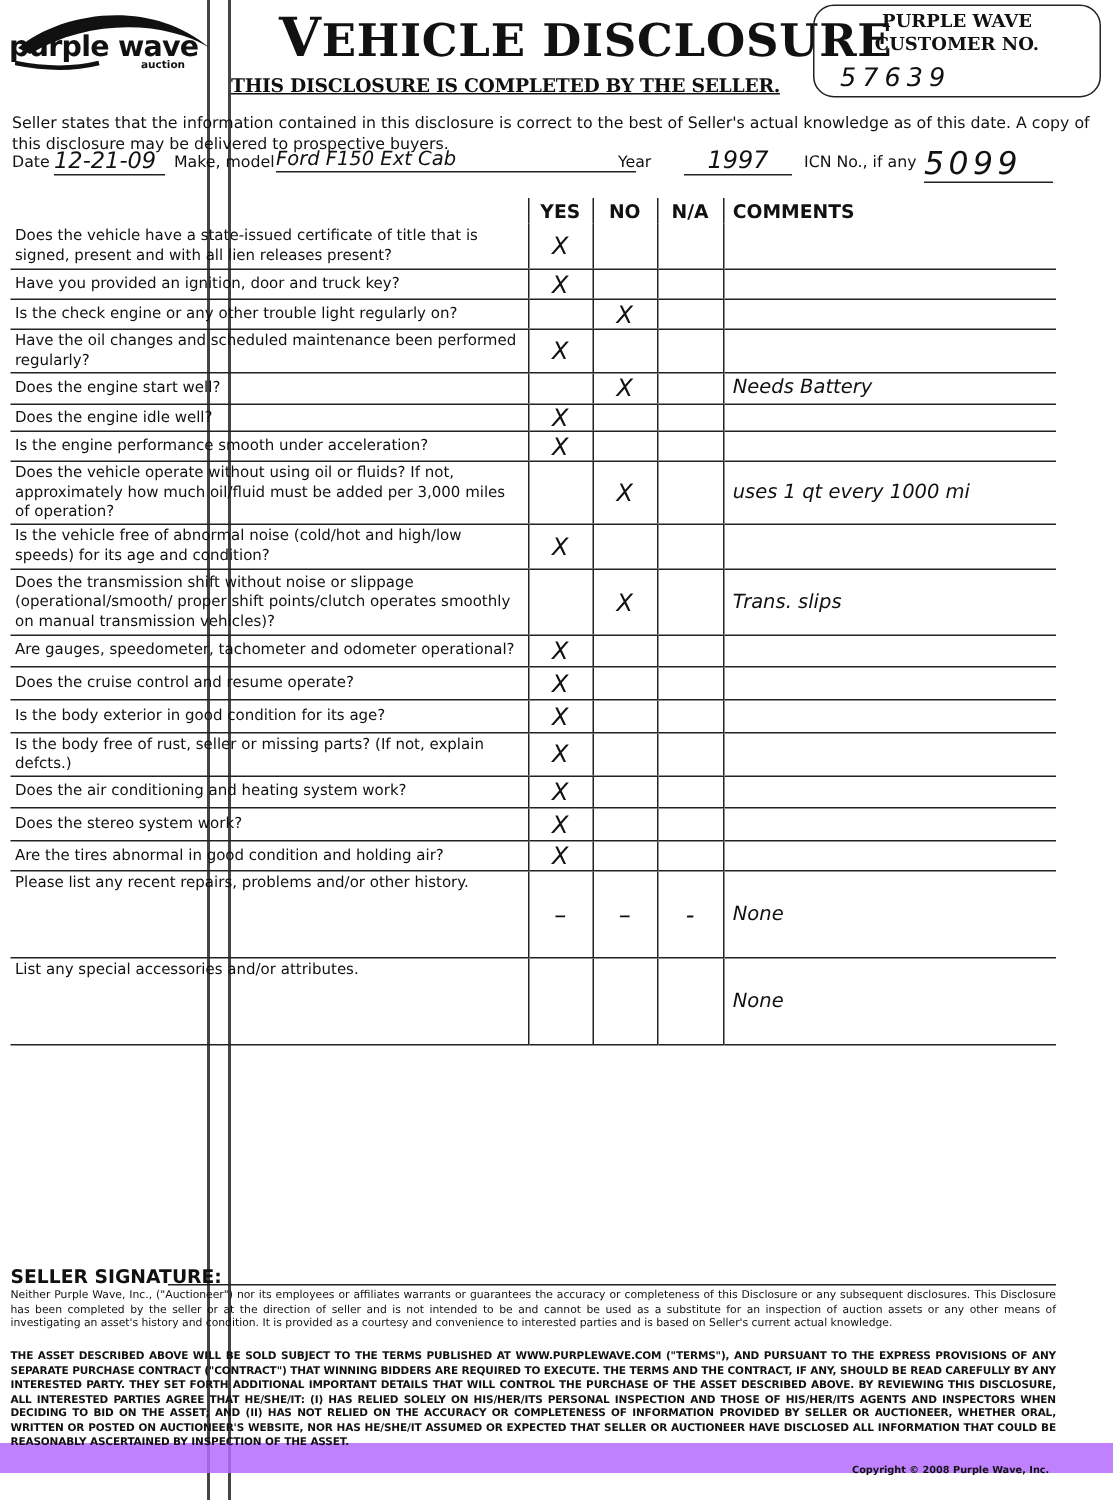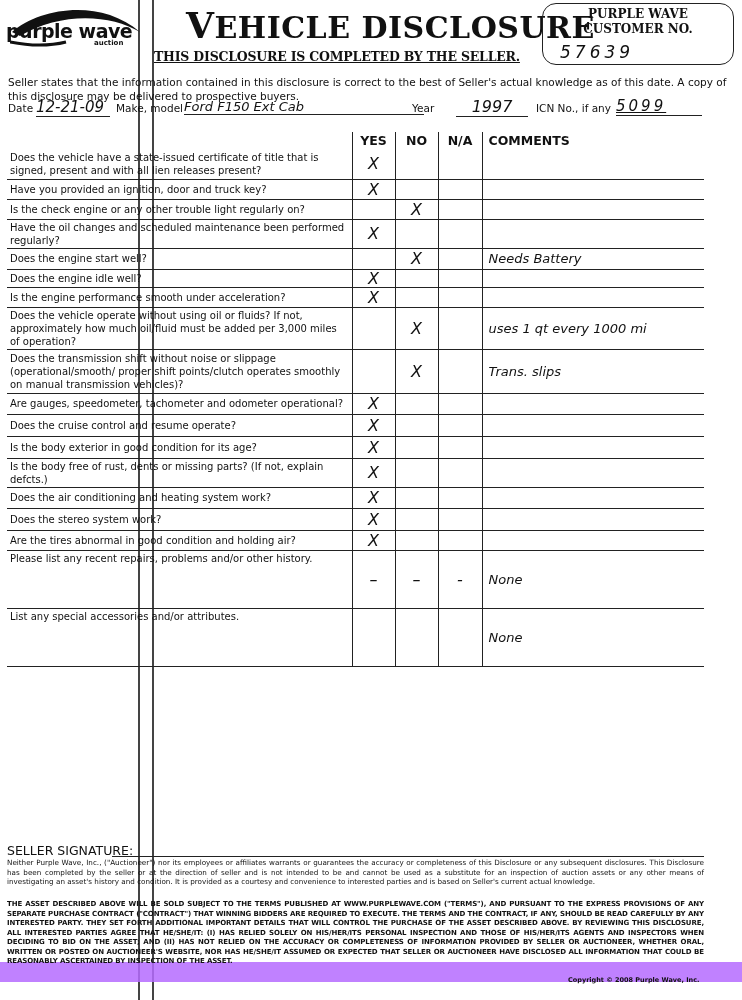--- a/index.html
+++ b/index.html
@@ -21,21 +21,21 @@
   table.grid { position:absolute; left:7px; top:132px; width:697px; border-collapse:collapse; table-layout:fixed; }
   table.grid td, table.grid th { border-bottom:1.5px solid #222; font-size:10px; line-height:13px; padding:1px 3px; vertical-align:middle; }
   table.grid th { font-weight:bold; font-size:12.5px; text-align:center; border-bottom:none; padding:2px 0; }
   table.grid th.comments { text-align:left; padding-left:6px; }
   .c-yes, .c-no, .c-na { border-left:1.5px solid #222; text-align:center; font-size:16px !important; }
   .c-com { border-left:1.5px solid #222; padding-left:6px !important; font-size:13px !important; }
   .black { background:#111; }
   .vinline { font-size:8px; }
   .vinval { font-size:14px; font-style:italic; text-decoration:underline; letter-spacing:0.5px; }
   .vline { position:absolute; top:0; width:1.5px; background:#444; height:1000px; }
-  .sig { left:7px; top:843px; font-weight:normal; font-size:12.5px; }
+  .sig { left:7px; top:843px; font-weight:bold; font-size:12.5px; }
   .sigline { left:112px; top:855px; width:592px; border-bottom:1px solid #222; }
   .disc { left:7px; top:858px; width:697px; font-size:7.2px; line-height:9.5px; text-align:justify; }
   .legal { left:7px; top:900px; width:697px; font-size:7px; line-height:9.5px; font-weight:bold; text-align:justify; letter-spacing:-0.1px; }
   .purple { left:0; top:962px; width:742px; height:20px; background:#b56bff; opacity:0.85; }
   .copyright { left:568px; top:976px; font-size:6.5px; font-weight:bold; }
 </style>
 </head>
 <body>
 
 <div class="vline" style="left:138px;"></div>
@@ -57,21 +57,21 @@
 
 <div class="abs intro">Seller states that the information contained in this disclosure is correct to the best of Seller's actual knowledge as of this date. A copy of this disclosure may be delivered to prospective buyers.</div>
 
 <div class="abs fieldline" style="left:8px;">Date</div>
 <div class="abs fieldline hand uline" style="left:36px; top:98px; width:74px; font-size:15px;">12-21-09</div>
 <div class="abs fieldline" style="left:116px;text-align:center;">Make, model</div>
 <div class="abs fieldline hand uline" style="left:184px; top:99px; width:240px; font-size:13px;">Ford F150 Ext Cab</div>
 <div class="abs fieldline" style="left:412px;">Year</div>
 <div class="abs fieldline hand uline" style="left:456px; top:97px; width:72px; font-size:16px;text-align:center;">1997</div>
 <div class="abs fieldline" style="left:536px;">ICN No., if any</div>
-<div class="abs fieldline hand uline" style="left:616px; top:97px; width:86px; font-size:15px; letter-spacing:3px;text-decoration:underline;">5099</div>
+<div class="abs fieldline hand uline" style="left:616px; top:97px; width:86px; font-size:21px; letter-spacing:3px;">5099</div>
 
 <table class="grid">
   <colgroup>
     <col style="width:345px">
       <col style="width:43px">
       <col style="width:43px">
       <col style="width:44px">
       <col style="width:222px">
   </colgroup>
   <thead>
@@ -133,20 +133,27 @@
         <td class="c-na hand"></td>
         <td class="c-com hand"></td>
       </tr>
       <tr style="height: 31px;">
         <td>Does the vehicle operate without using oil or fluids? If not, approximately how much oil/fluid must be added per 3,000 miles of operation?</td>
         <td class="c-yes hand"></td>
         <td class="c-no hand">X</td>
         <td class="c-na hand"></td>
         <td class="c-com hand">uses 1 qt every 1000 mi</td>
       </tr>
+      <tr style="height: 30px;">
+        <td>Is the vehicle free of abnormal noise (cold/hot and high/low speeds) for its age and condition?</td>
+        <td class="c-yes hand">X</td>
+        <td class="c-no hand"></td>
+        <td class="c-na hand"></td>
+        <td class="c-com hand"></td>
+      </tr>
       <tr style="height: 44px;">
         <td>Does the transmission shift without noise or slippage (operational/smooth/ proper shift points/clutch operates smoothly on manual transmission vehicles)?</td>
         <td class="c-yes hand"></td>
         <td class="c-no hand">X</td>
         <td class="c-na hand"></td>
         <td class="c-com hand">Trans. slips</td>
       </tr>
       <tr style="height: 21px;">
         <td>Are gauges, speedometer, tachometer and odometer operational?</td>
         <td class="c-yes hand">X</td>
@@ -162,21 +169,21 @@
         <td class="c-com hand"></td>
       </tr>
       <tr style="height: 22px;">
         <td>Is the body exterior in good condition for its age?</td>
         <td class="c-yes hand">X</td>
         <td class="c-no hand"></td>
         <td class="c-na hand"></td>
         <td class="c-com hand"></td>
       </tr>
       <tr style="height: 22px;">
-        <td>Is the body free of rust, dents or missing parts? (If not, explain defcts.)</td>
+        <td>Is the body free of rust, seller or missing parts? (If not, explain defcts.)</td>
         <td class="c-yes hand">X</td>
         <td class="c-no hand"></td>
         <td class="c-na hand"></td>
         <td class="c-com hand"></td>
       </tr>
       <tr style="height: 21px;">
         <td>Does the air conditioning and heating system work?</td>
         <td class="c-yes hand">X</td>
         <td class="c-no hand"></td>
         <td class="c-na hand"></td>

